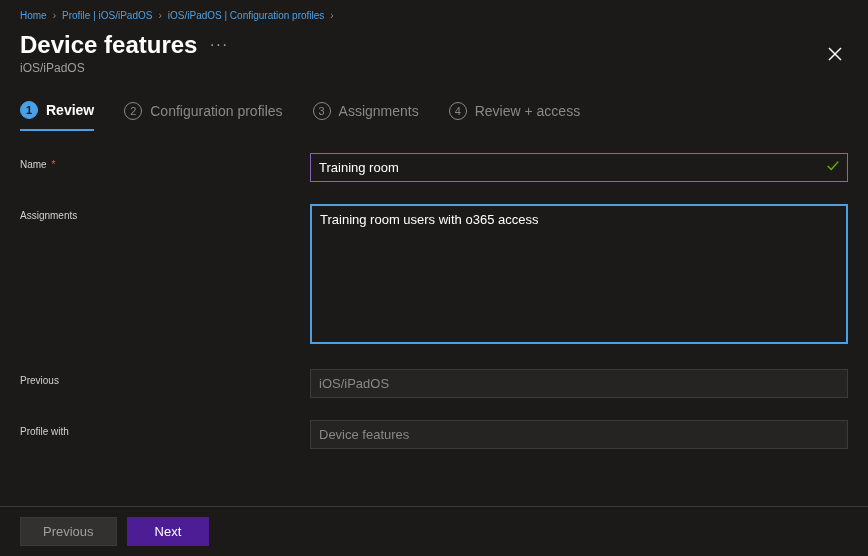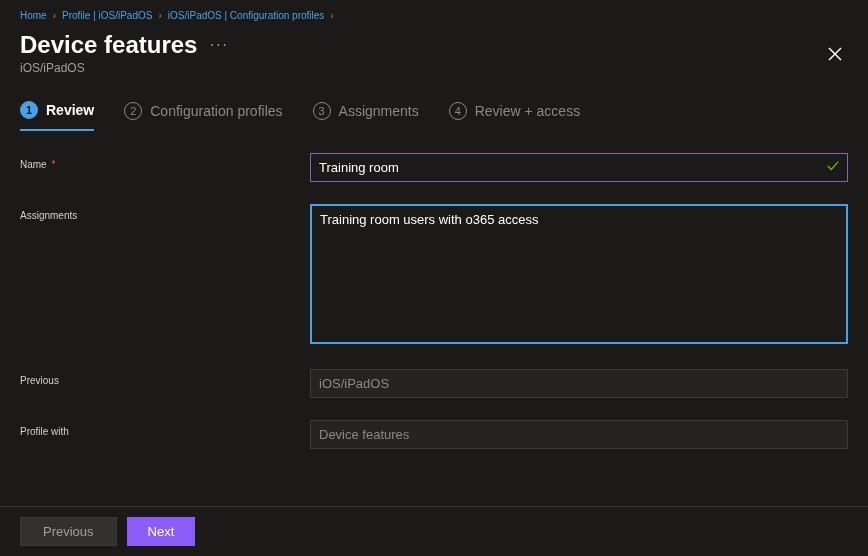--- a/index.html
+++ b/index.html
@@ -119,24 +119,24 @@
     font-size: 13px;
     cursor: pointer;
     border: 1px solid transparent;
   }
   .btn-secondary {
     background: #323130;
     color: #a19f9d;
     border-color: #3b3a39;
   }
   .btn-primary {
-    background: #8b5cf6;
+    background: #4c1d95;
     color: #fff;
     border: none;
-    padding: 6px 21px;
+    padding: 6px 28px;
   }
 </style>
 </head>
 <body>
 
 <div class="breadcrumb">
   <a>Home</a>
   <span class="sep">›</span>
   <a>Profile | iOS/iPadOS</a>
   <span class="sep">›</span>

